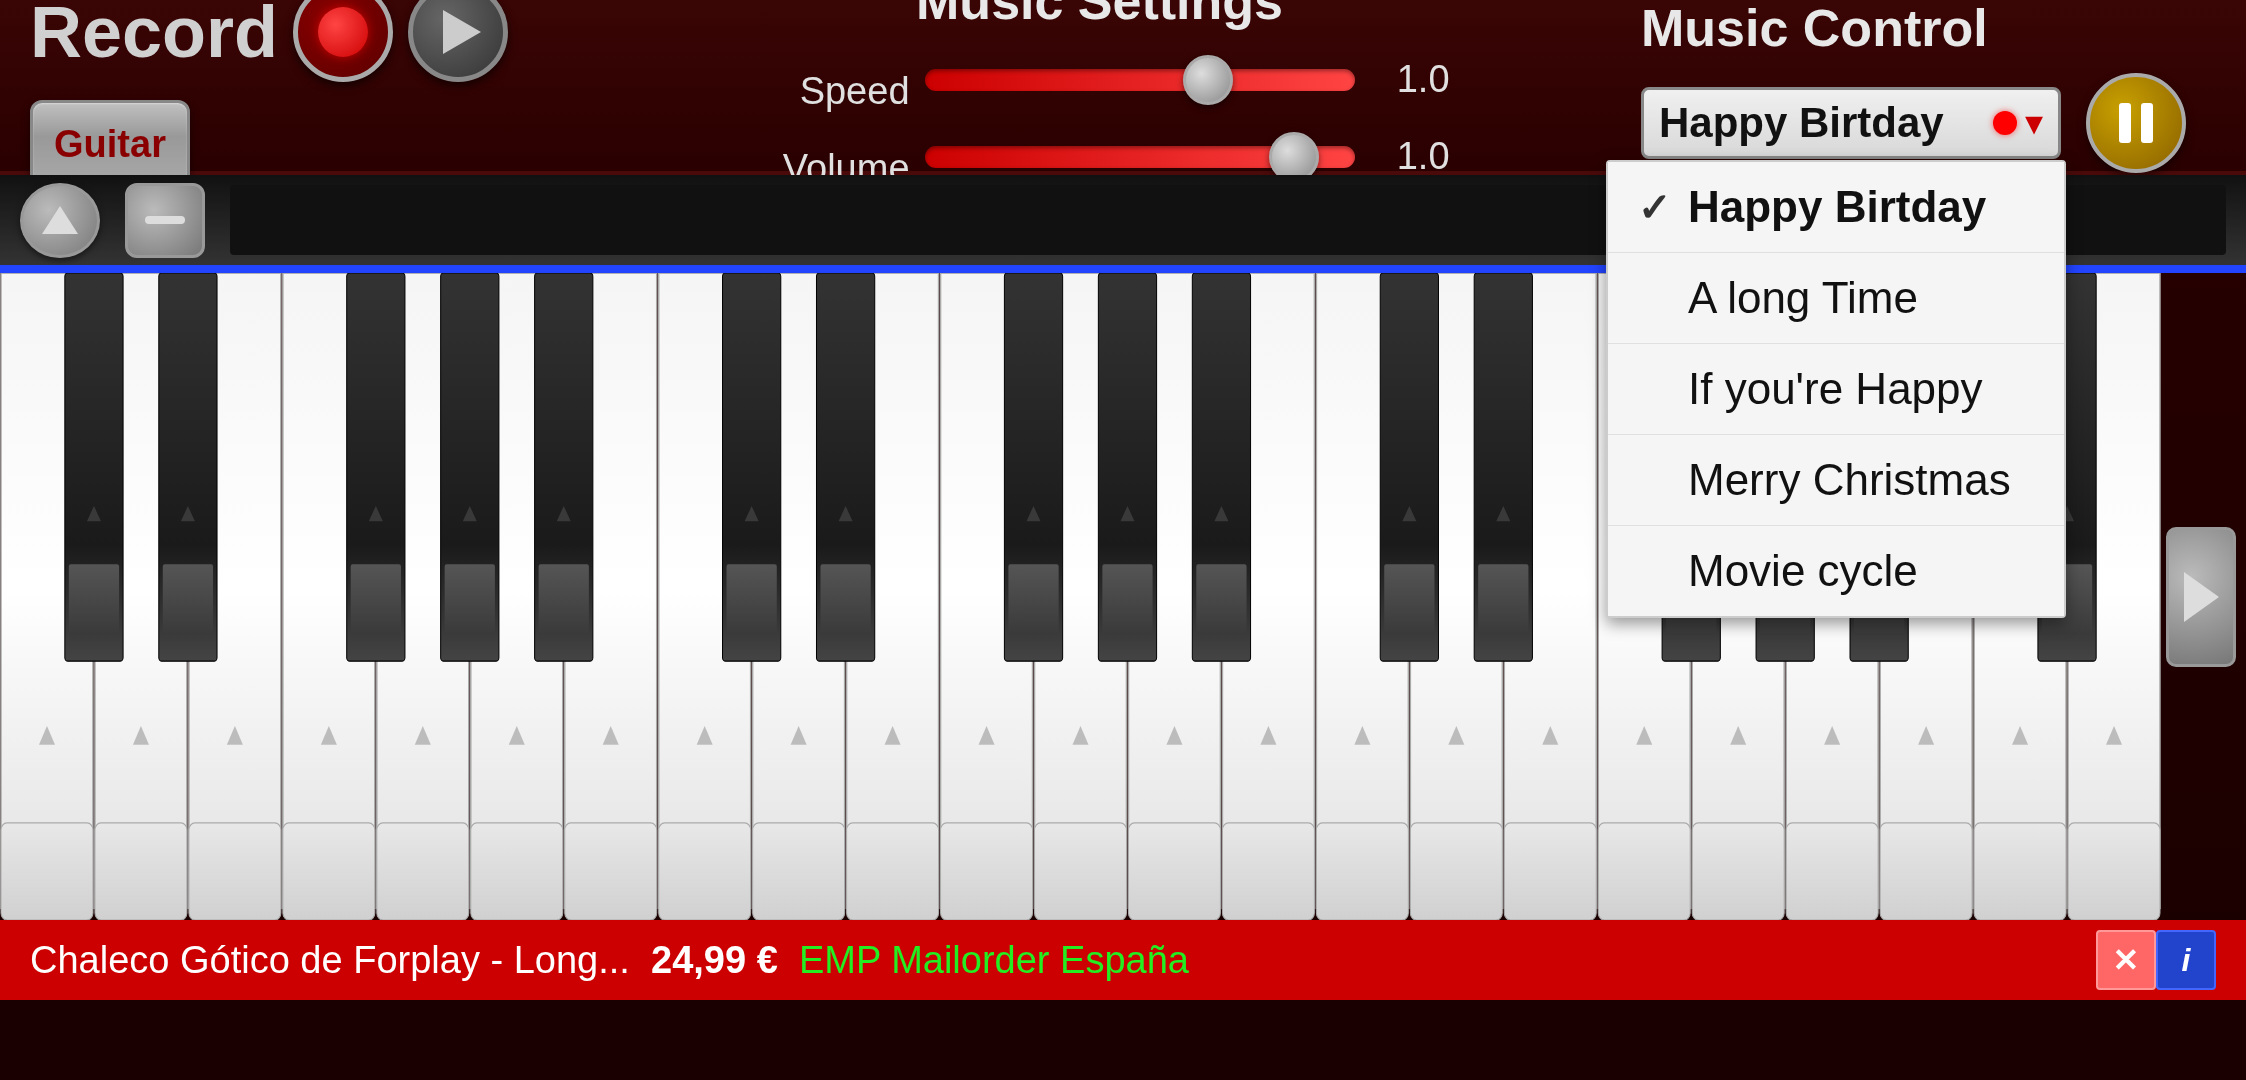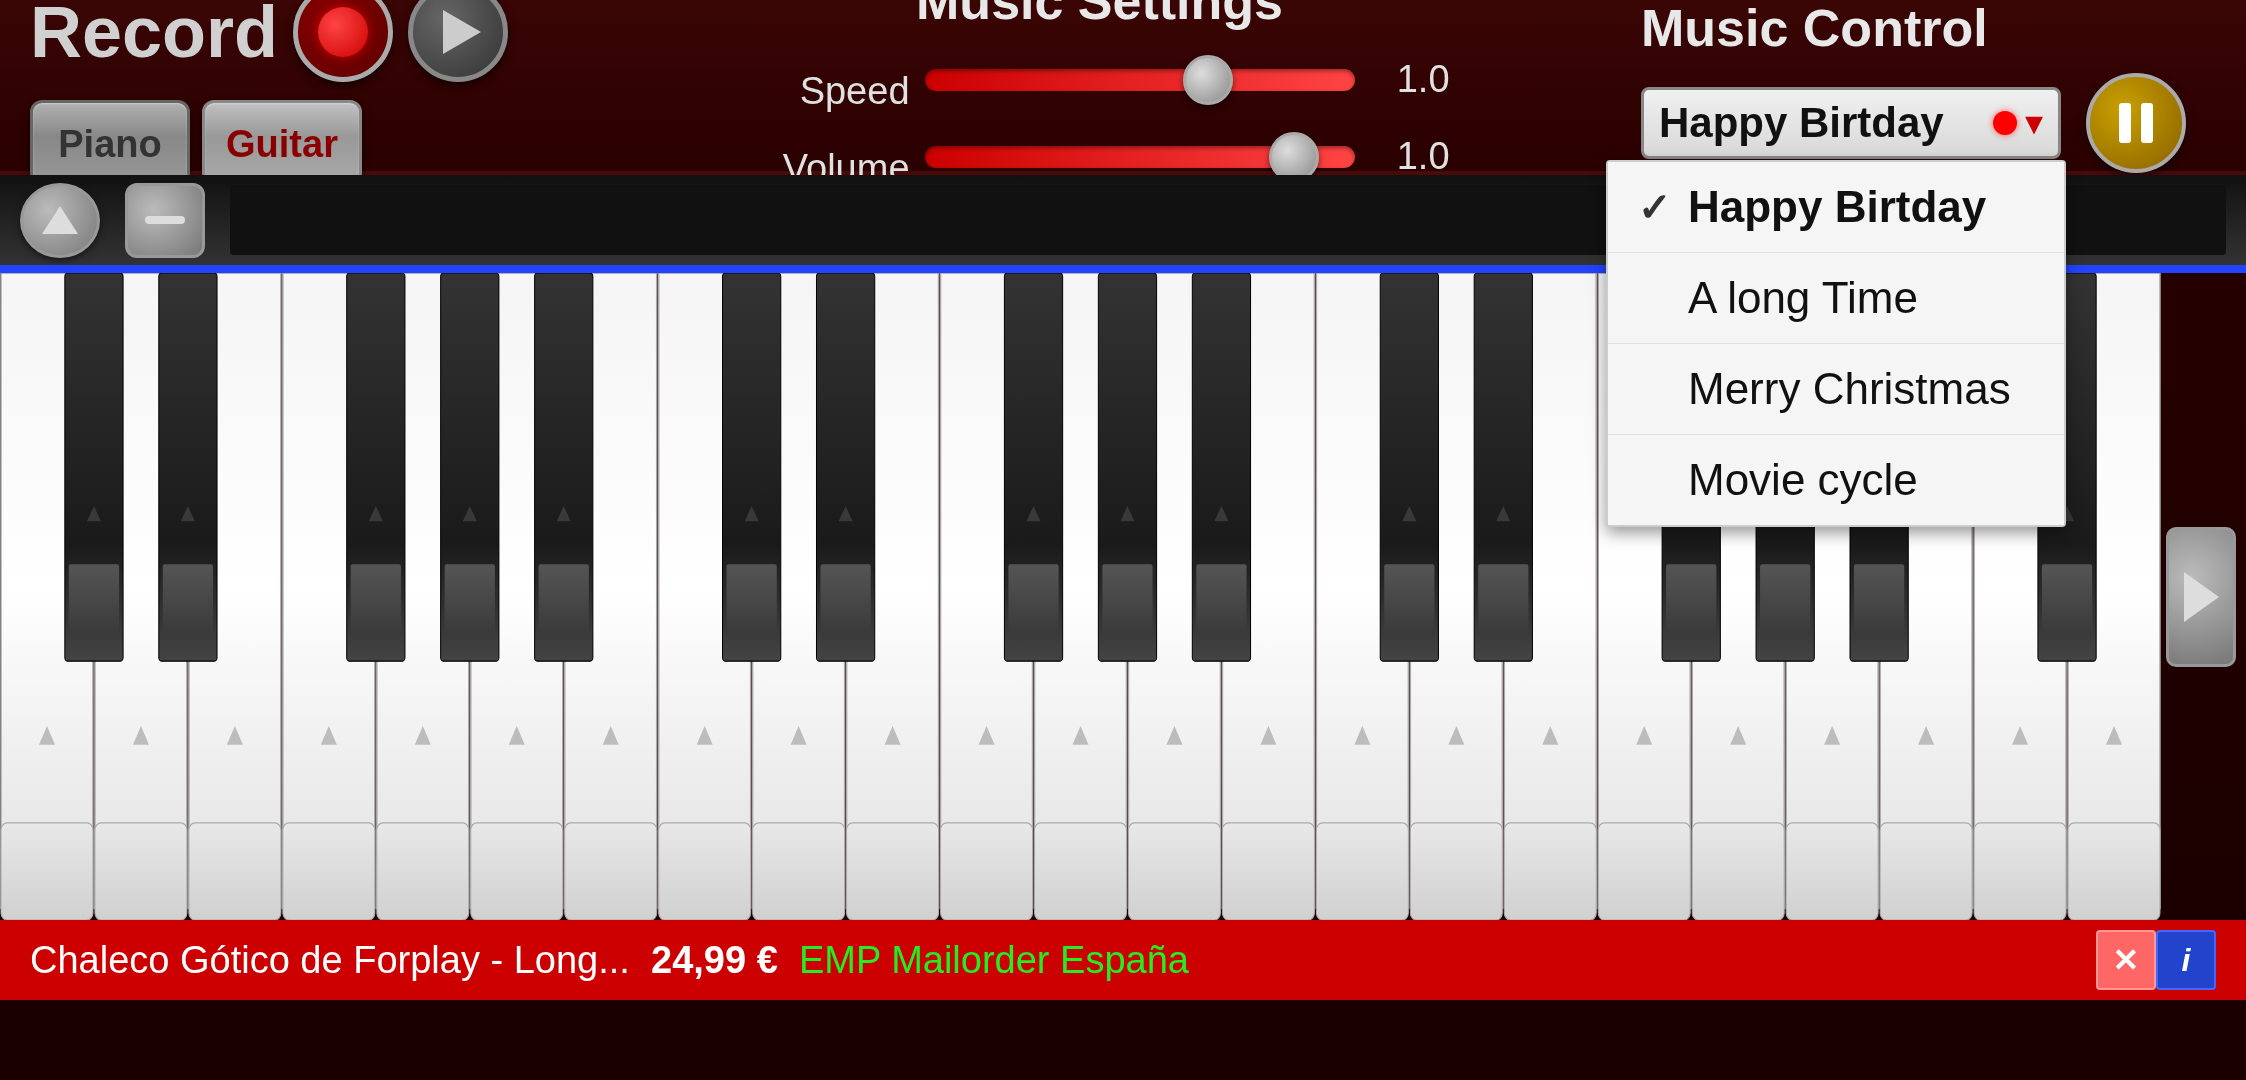--- a/index.html
+++ b/index.html
@@ -497,21 +497,20 @@
       <div class="record-row">
         <span class="record-label">Record</span>
         <div class="btn-circle record-btn">
           <div class="rec-dot"></div>
         </div>
         <div class="btn-circle">
           <div class="play-arrow"></div>
         </div>
       </div>
       <div class="instrument-buttons">
-        <button class="inst-btn">Piano</button>
         <button class="inst-btn active">Guitar</button>
       </div>
     </div>
 
     <div class="music-settings">
       <div class="settings-title">Music Settings</div>
       <div class="slider-row">
         <span class="slider-label">Speed</span>
         <div class="slider-track">
           <div class="slider-thumb" style="left: 60%;"></div>
@@ -549,20 +548,24 @@
   </div>
 
   <div class="dropdown-menu">
     <div class="dropdown-item selected">
       <span class="checkmark">✓</span>
       <span>Happy Birtday</span>
     </div>
     <div class="dropdown-item">
       <span class="checkmark"></span>
       <span>A long Time</span>
+    </div>
+    <div class="dropdown-item">
+      <span class="checkmark"></span>
+      <span>If you're Happy</span>
     </div>
     <div class="dropdown-item">
       <span class="checkmark"></span>
       <span>Merry Christmas</span>
     </div>
     <div class="dropdown-item">
       <span class="checkmark"></span>
       <span>Movie cycle</span>
     </div>
   </div>

